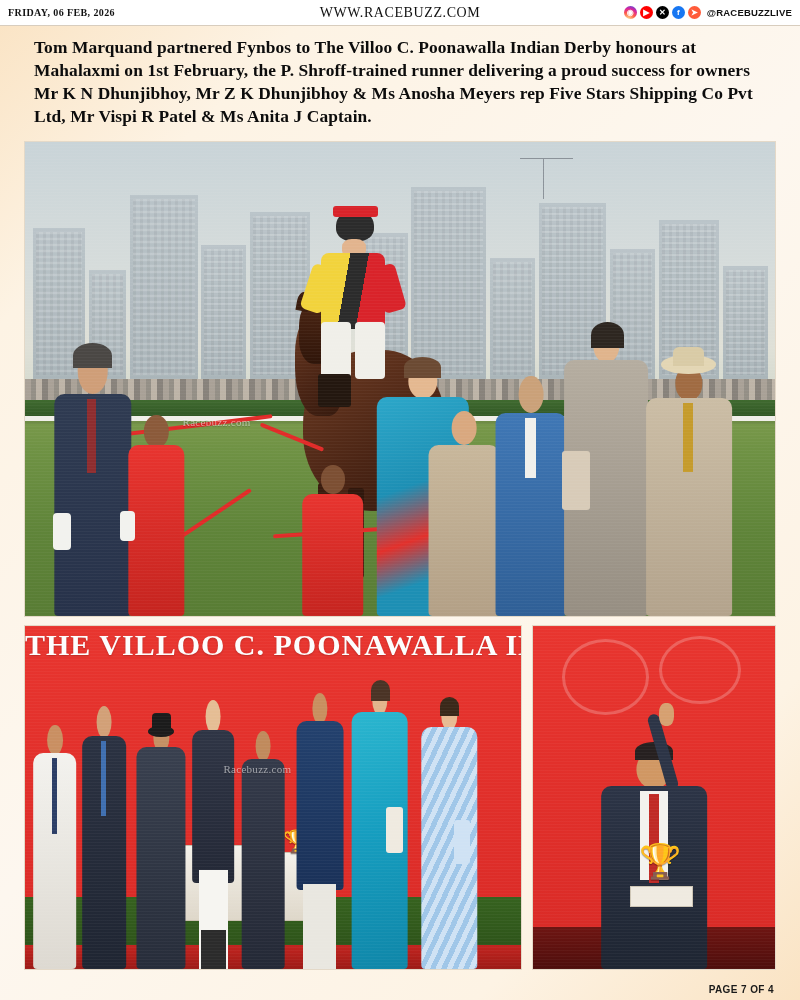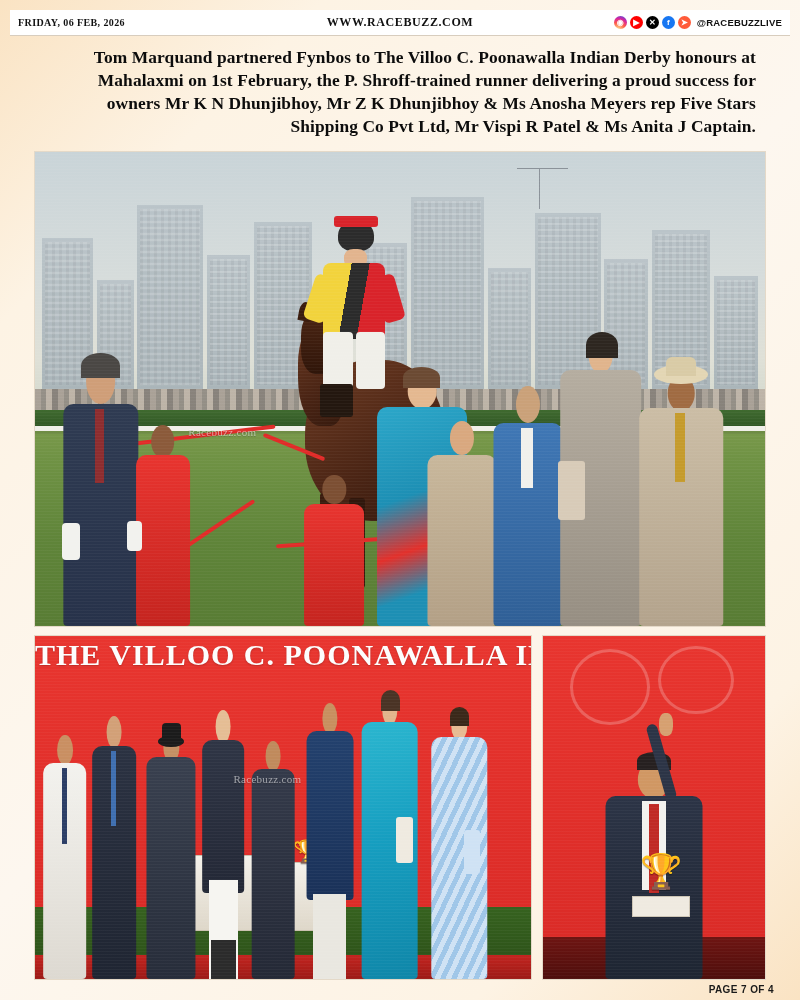--- a/index.html
+++ b/index.html
@@ -7,43 +7,43 @@
     width: 800px; height: 1000px;
     font-family: "Liberation Serif", serif;
     background: #fdf5ea;
     overflow: hidden;
   }
   .page {
     position: relative;
     width: 800px; height: 1000px;
     background:
       linear-gradient(135deg, #fae3c3 0%, #fdf3e4 18%, #fdf7ef 50%, #fdf3e4 82%, #fae3c3 100%);
-    padding: 10px;
+    padding: 0;
   }
   
   .topbar {
     height: 26px;
     background: #ffffff;
     border-bottom: 1px solid #d8cdbe;
     display: flex;
     align-items: center;
     justify-content: space-between;
     padding: 0 8px;
   }
   .topbar-date {
     font-family: "Liberation Serif", serif;
     font-weight: bold;
     font-size: 10px;
     letter-spacing: .4px;
     color: #111;
   }
   .topbar-site {
     font-family: "Liberation Serif", serif;
-    font-weight: bold;
-    font-size: 12px;
+    font-weight: normal;
+    font-size: 14px;
     letter-spacing: .6px;
     color: #111;
     position: absolute;
     left: 50%;
     transform: translateX(-50%);
   }
   .topbar-social {
     display: flex;
     align-items: center;
     gap: 3px;
@@ -72,21 +72,21 @@
     font-family: "Liberation Sans", sans-serif;
     font-weight: bold;
     font-size: 9.5px;
     color: #111;
     margin-left: 3px;
     letter-spacing: .2px;
   }
   
   .headline {
     padding: 10px 34px 6px 34px;
-    text-align: right;
+    text-align: left;
     font-family: "Liberation Serif", serif;
     font-weight: bold;
     font-size: 17.4px;
     line-height: 1.33;
     color: #0c0c0c;
     letter-spacing: .1px;
   }
   
   .photo-main {
     position: relative;

